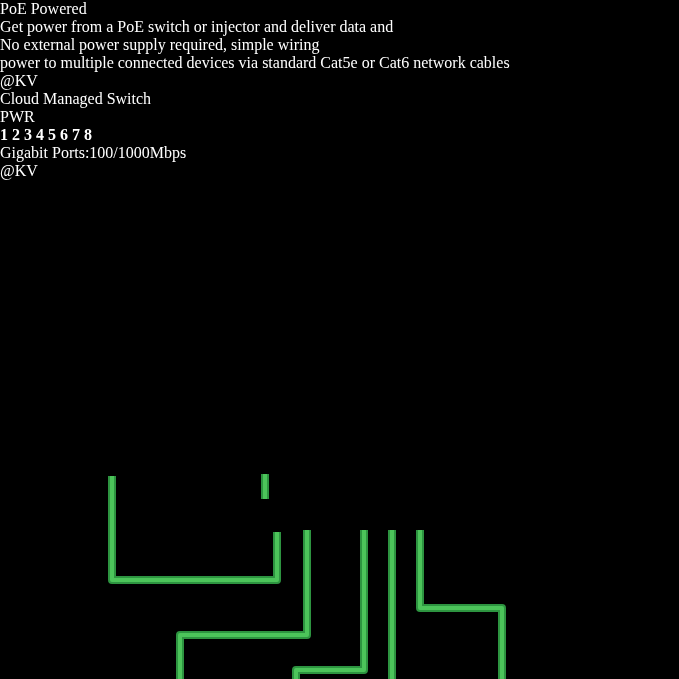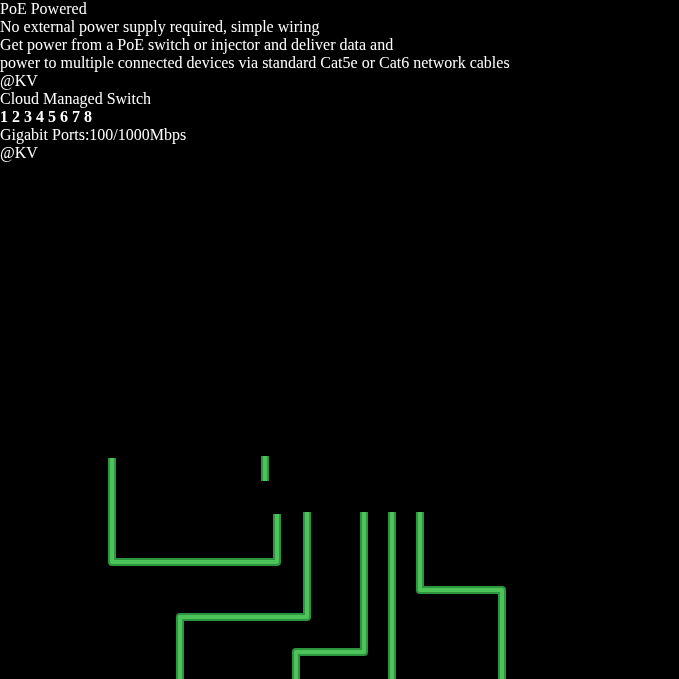--- a/index.html
+++ b/index.html
@@ -106,22 +106,22 @@
   .mdot{width:8px;height:8px;border-radius:50%;background:#fff;top:583px;}
   .md1{left:486px;} .md2{left:498px;} .md3{left:510px;}
 </style>
 </head>
 <body>
 
 <div class="stage">
 
   
   <div class="abs ctr hdr-title">PoE Powered</div>
+  <div class="abs ctr hdr-d1">Get power from a PoE switch or injector and deliver data and</div>
   <div class="abs ctr hdr-sub">No external power supply required, simple wiring</div>
-  <div class="abs ctr hdr-d1">Get power from a PoE switch or injector and deliver data and</div>
   <div class="abs ctr hdr-d2">power to multiple connected devices via standard Cat5e or Cat6 network cables</div>
 
   
   <div class="abs poe-sw">
     <div class="abs poe-top"></div>
     <div class="abs poe-side"></div>
     <div class="abs poe-front">
       <div class="abs stk stk1"></div>
       <div class="abs stk stk2"></div>
       <div class="abs spec spec1"></div>
@@ -140,20 +140,21 @@
     <div class="abs poe-shadow"></div>
   </div>
 
   
   <div class="abs cld-label">Cloud Managed Switch</div>
   <div class="abs cld">
     <div class="abs cld-top"></div>
     <div class="abs cld-front">
       <div class="abs cld-panel">
         <div class="abs red-zone"></div>
+        <div class="abs pwr">PWR</div>
         <div class="abs zled zled1"></div>
         <div class="abs zled zled2"></div>
         <span class="abs pnum pn1"><i class="dot o"></i><b>1</b></span>
         <span class="abs pnum pn2"><i class="dot"></i><b>2</b></span>
         <span class="abs pnum pn3"><i class="dot"></i><b>3</b></span>
         <span class="abs pnum pn4"><i class="dot"></i><b>4</b></span>
         <span class="abs pnum pn5"><i class="dot"></i><b>5</b></span>
         <span class="abs pnum pn6"><i class="dot"></i><b>6</b></span>
         <span class="abs pnum pn7"><i class="dot"></i><b>7</b></span>
         <span class="abs pnum pn8"><i class="dot"></i><b>8</b></span>

